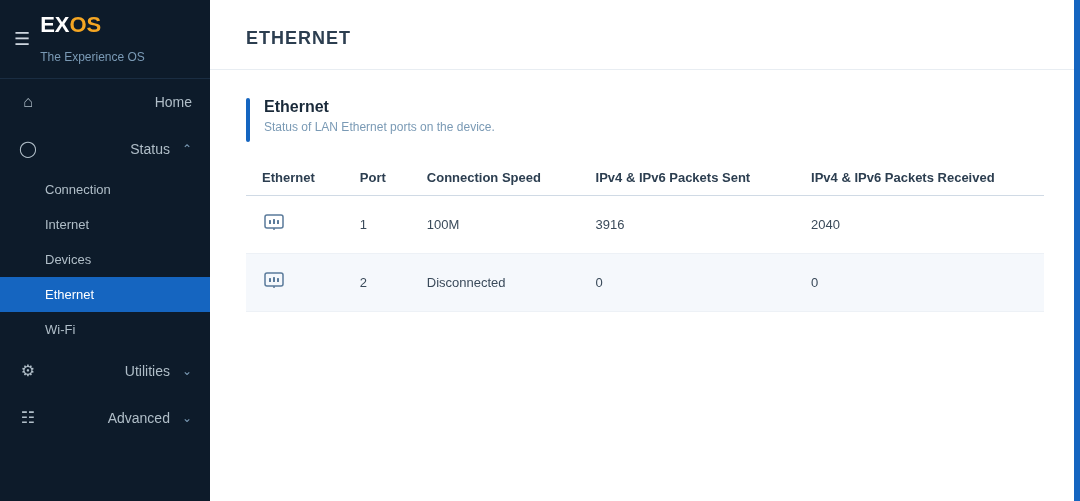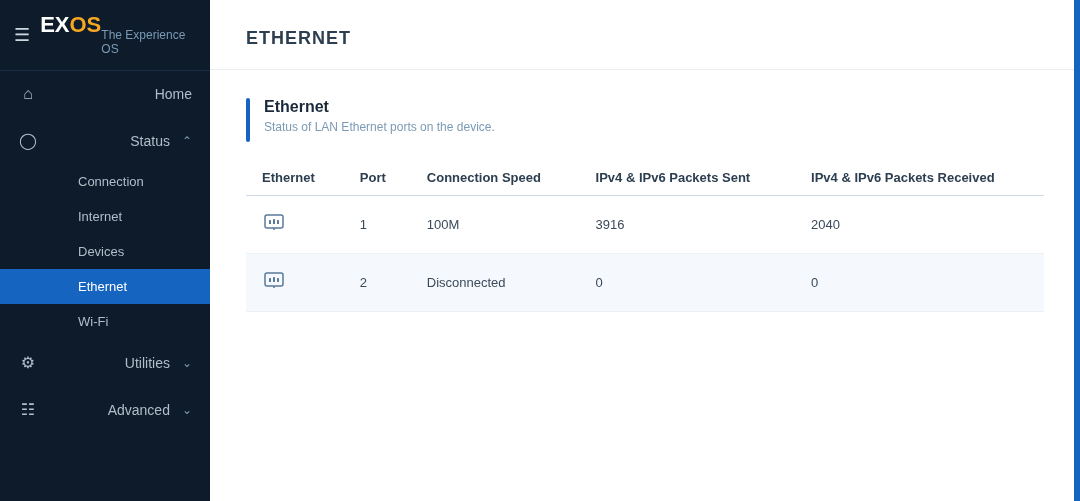--- a/index.html
+++ b/index.html
@@ -32,21 +32,21 @@
     }
 
     .hamburger-icon {
       color: #cdd5de;
       font-size: 18px;
       cursor: pointer;
     }
 
     .logo-area {
       display: flex;
-      flex-direction: row;
+      flex-direction: column;
       justify-content: center;
     }
 
     .logo-text {
       font-size: 22px;
       font-weight: 700;
       line-height: 1;
     }
 
     .logo-ex {
@@ -87,21 +87,21 @@
     }
 
     .nav-chevron {
       font-size: 12px;
       color: #7a9ab5;
     }
 
     .sub-nav-item {
       display: flex;
       align-items: center;
-      padding: 10px 18px 10px 78px;
+      padding: 10px 18px 10px 45px;
       cursor: pointer;
       color: #b0bec8;
       font-size: 13px;
     }
 
     .sub-nav-item.active {
       color: #fff;
       background: #1565c0;
     }
 

